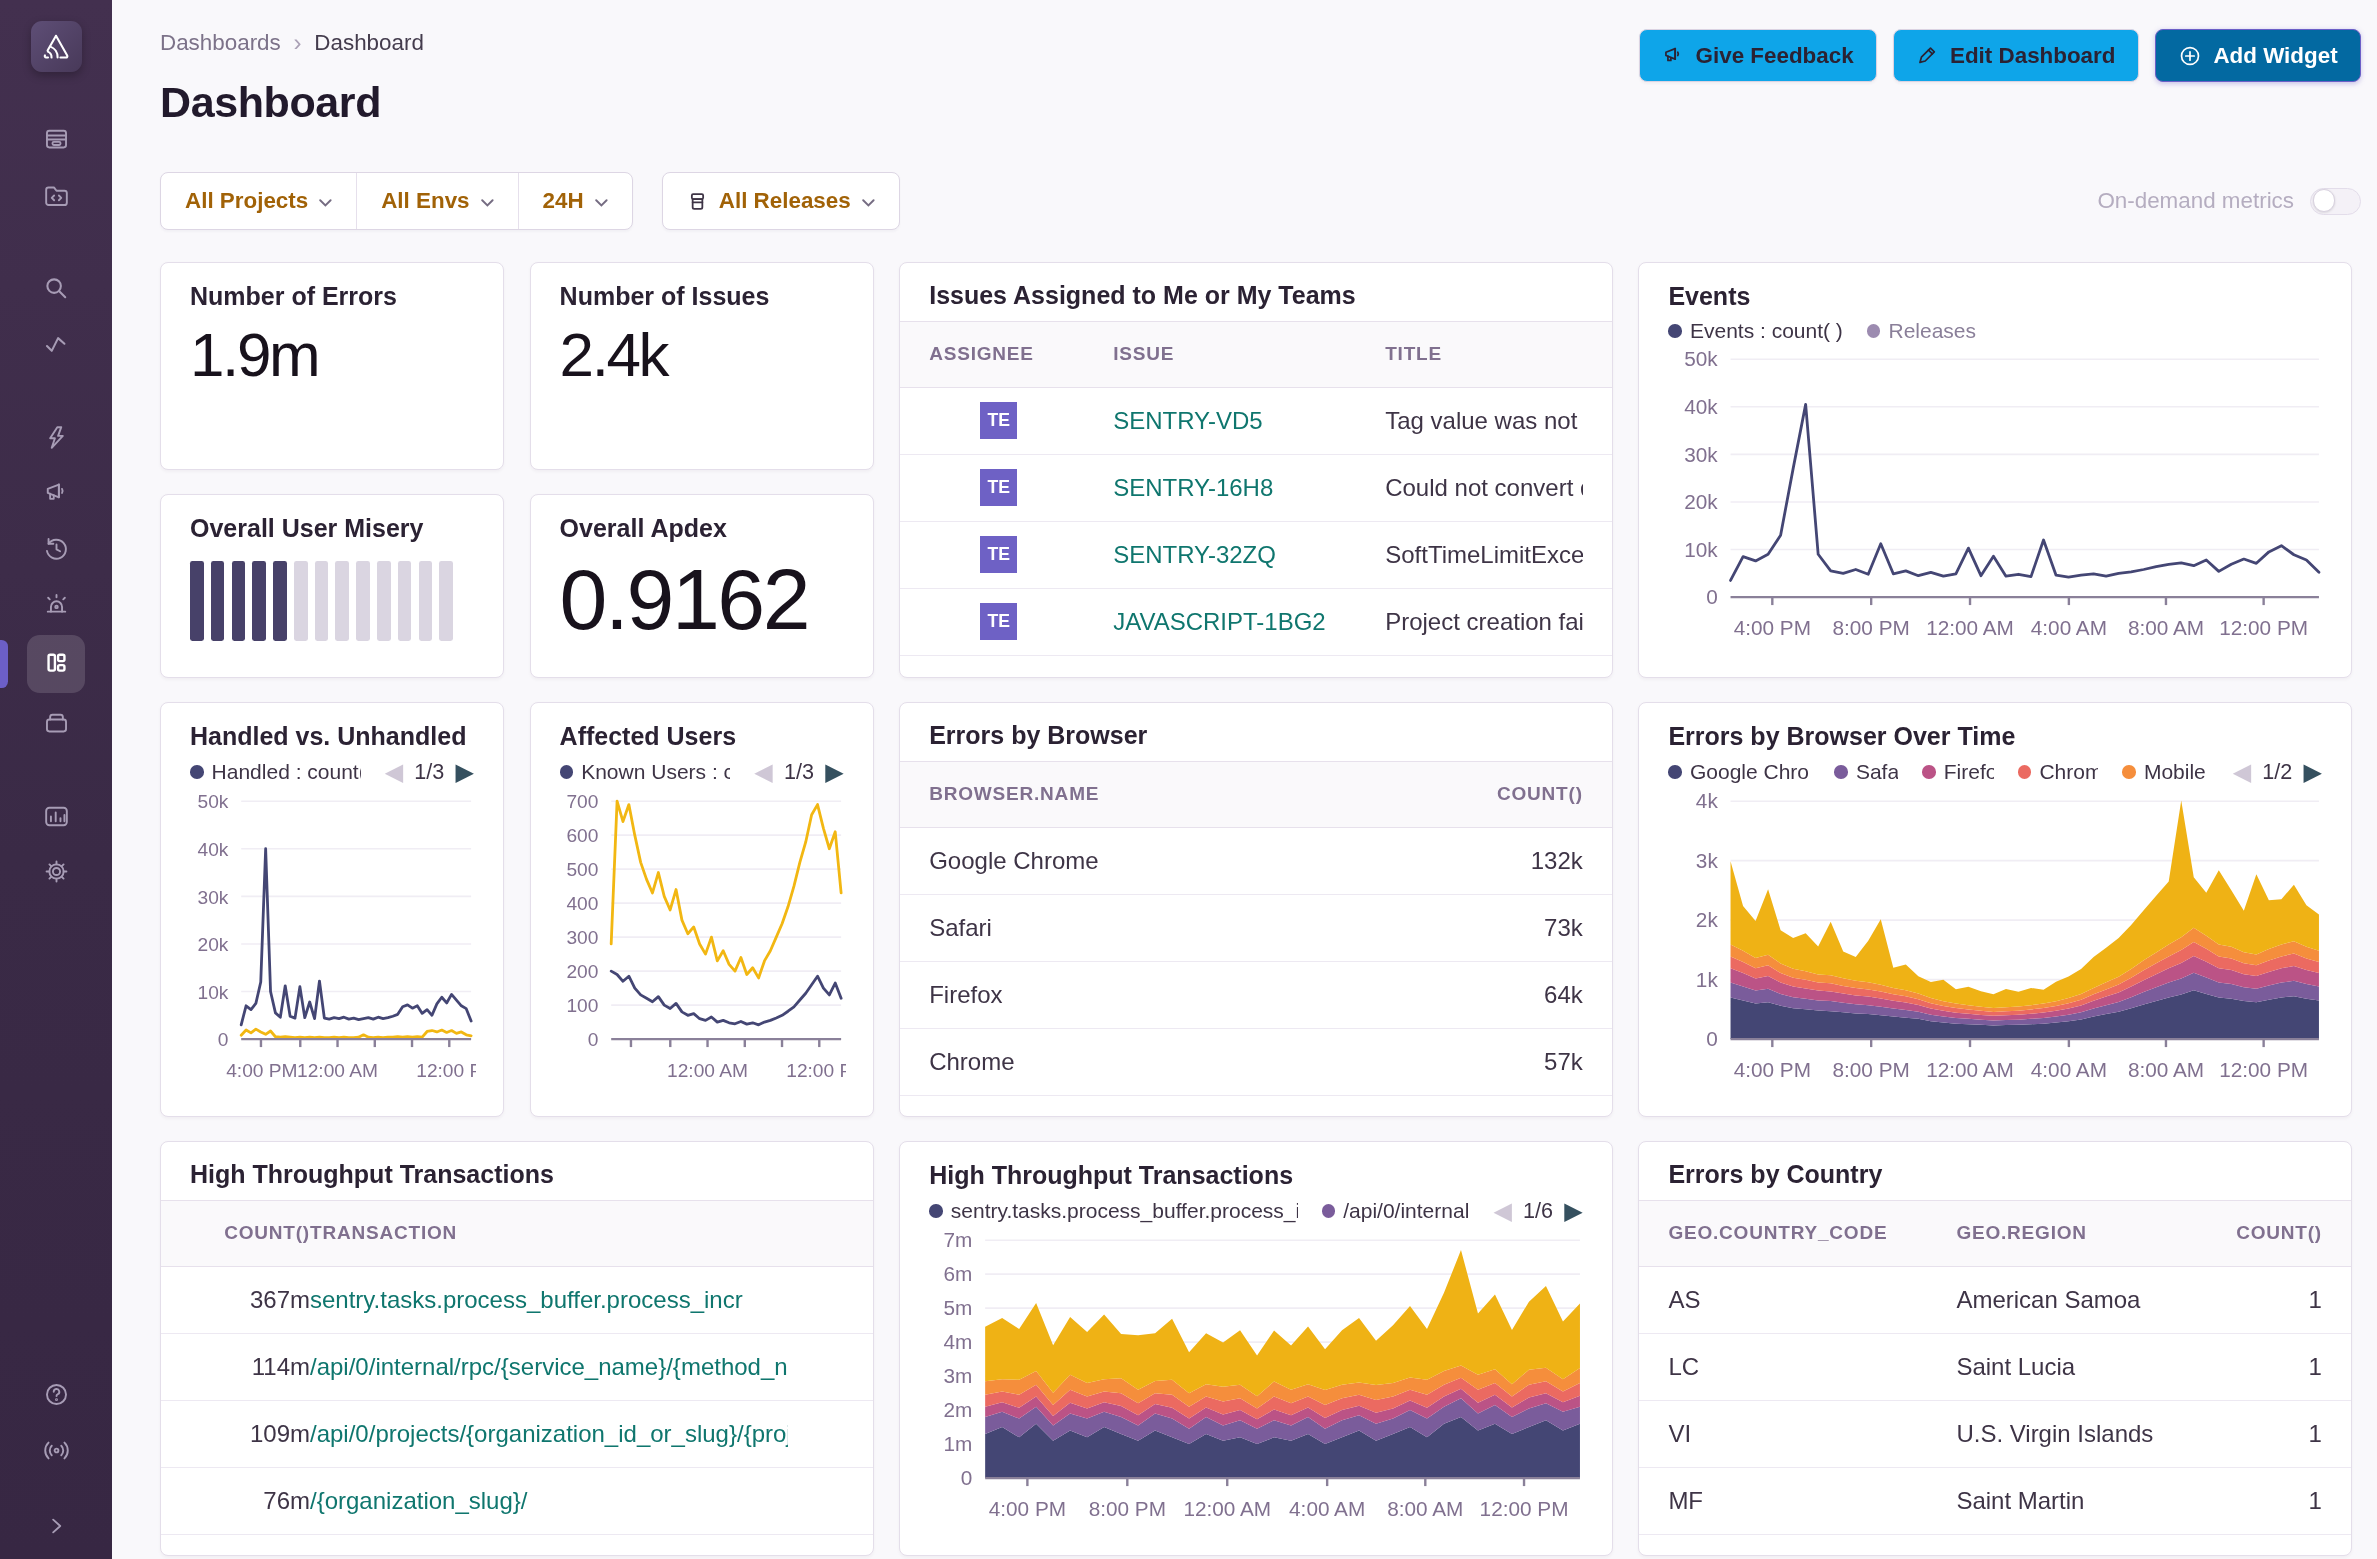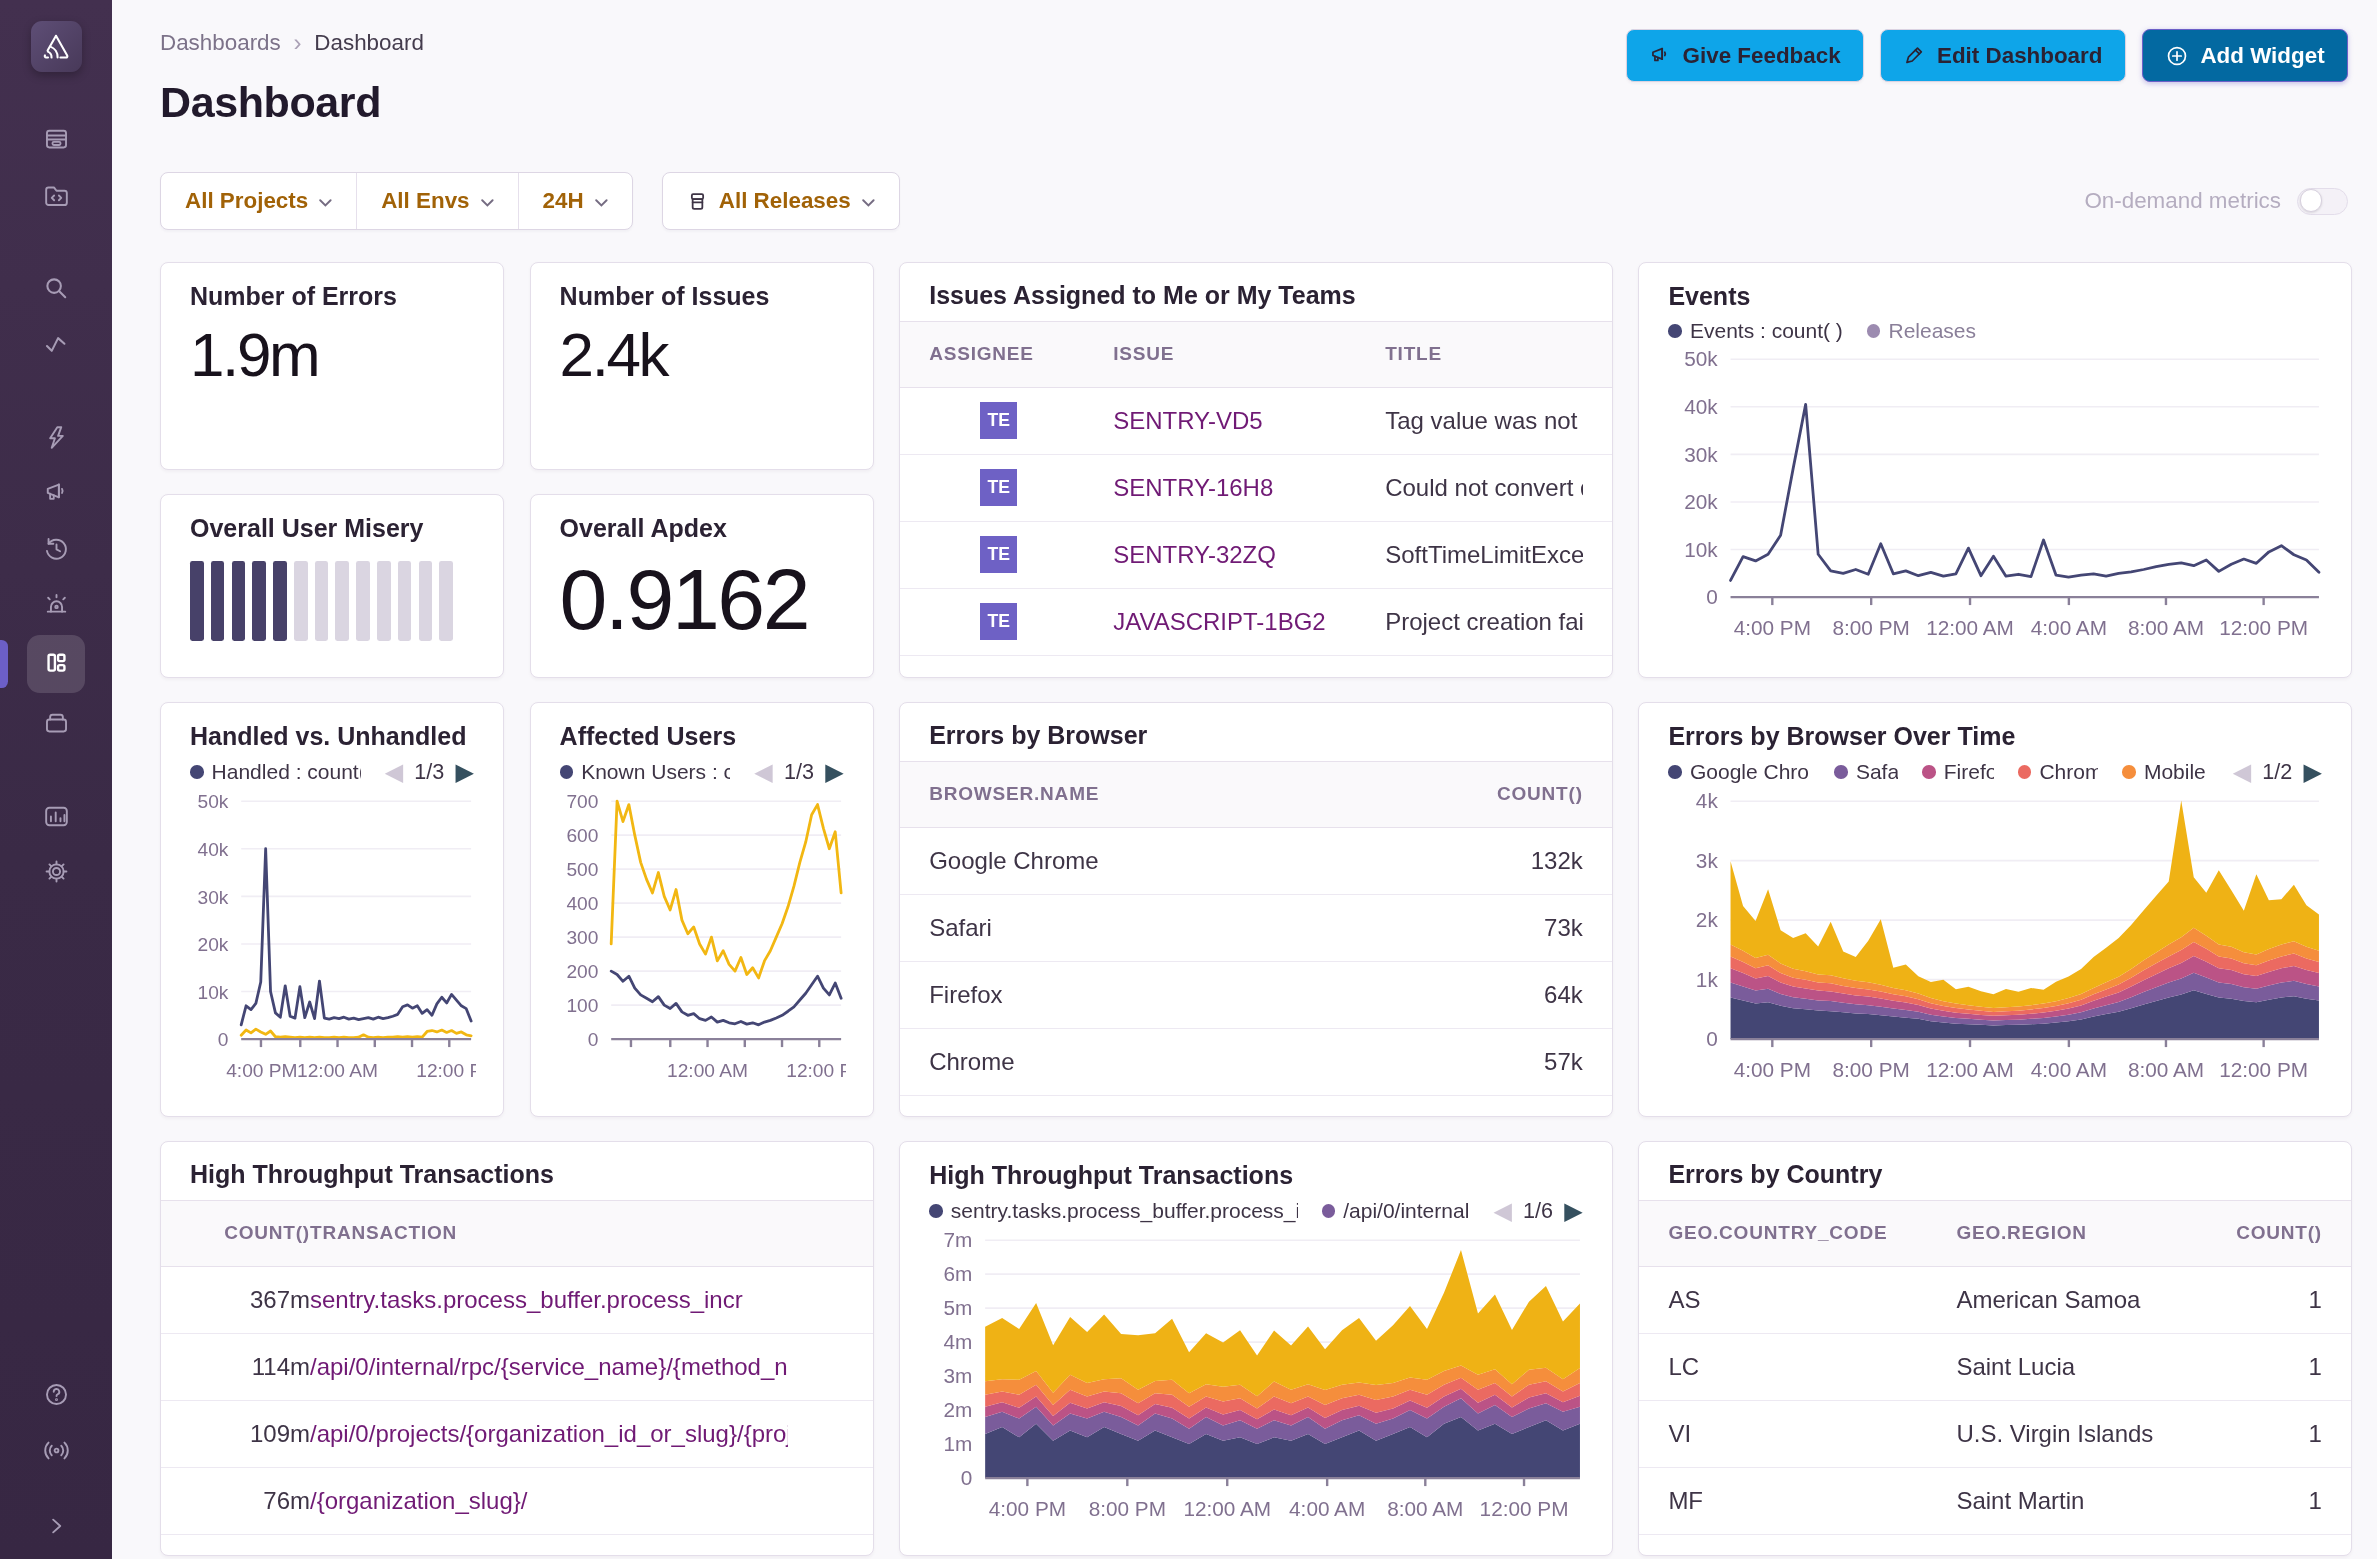--- a/index.html
+++ b/index.html
@@ -21,21 +21,21 @@
   .sb-item.active { background:rgba(255,255,255,.14); border-radius:12.8px; height:58px; }
   .sb-item.active svg { stroke:#FFFFFF; }
   .sb-item.active::before { content:''; position:absolute; left:-27px; top:4.8px;
     width:8px; height:48px; background:#6C5FC7; border-radius:0 6.4px 6.4px 0; }
   .sb-gap-lg { height:42px; flex:none; }
   .sb-gap-md { height:24px; flex:none; }
   .sb-gap-sm { height:4.8px; flex:none; }
   .sb-spacer { flex:1; }
 
   
-  .main { margin-left:112px; padding:29px 29px 0 48px; }
+  .main { margin-left:112px; padding:29px 16px 0 48px; }
   .topbar { display:flex; align-items:flex-start; justify-content:space-between; }
   .crumbs { font-size:22.4px; color:#7C7289; display:flex; gap:12.8px; align-items:center; }
   .crumb-link { color:#7C7289; }
   .crumb-sep { color:#ABA1B6; font-size:24px; }
   .crumb-cur { color:#443C4D; }
   .page-title { font-size:43px; font-weight:700; color:#221A2C; margin-top:21px; letter-spacing:-0.4px; }
 
   .actions { display:flex; gap:16px; }
   .btn { display:flex; align-items:center; gap:11.2px; height:53px; padding:0 22.4px;
     border-radius:8px; font-size:22.4px; font-weight:700; cursor:pointer; }
@@ -81,21 +81,21 @@
 
   
   .tbl { display:flex; flex-direction:column; flex:1; }
   .tbl-titlebox { padding:17.6px 29px 11.2px; }
   .t-head { display:flex; background:#FAF9FB; border-top:1.6px solid #E7E1EC;
     border-bottom:1.6px solid #E7E1EC; height:67px; align-items:center; padding:0 29px; }
   .t-head span { font-size:19px; font-weight:700; letter-spacing:0.8px; color:#80708F; }
   .t-row { display:flex; align-items:center; height:67px; border-bottom:1.6px solid #EDE9F2;
     padding:0 29px; font-size:24px; color:#3E3446; }
   .t-cell { overflow:hidden; white-space:nowrap; }
-  .cell-link { color:#701a75; cursor:pointer; }
+  .cell-link { color:#0f766e; cursor:pointer; }
   .avatar { display:inline-flex; width:37px; height:37px; border-radius:0; background:#6E61C5;
     color:#fff; font-size:17.6px; font-weight:700; align-items:center; justify-content:center;
     margin-left:51px; }
 
   
   .legend { display:flex; align-items:center; margin-top:8px; overflow:hidden; white-space:nowrap; }
   .lg-item { display:inline-flex; align-items:center; gap:8px; margin-right:24px;
     min-width:0; overflow:hidden; flex:0 1 auto; cursor:pointer; }
   .lg-dot { width:13.6px; height:13.6px; border-radius:50%; flex:none; }
   .lg-label { font-size:21px; color:#3E3446; overflow:hidden; }

